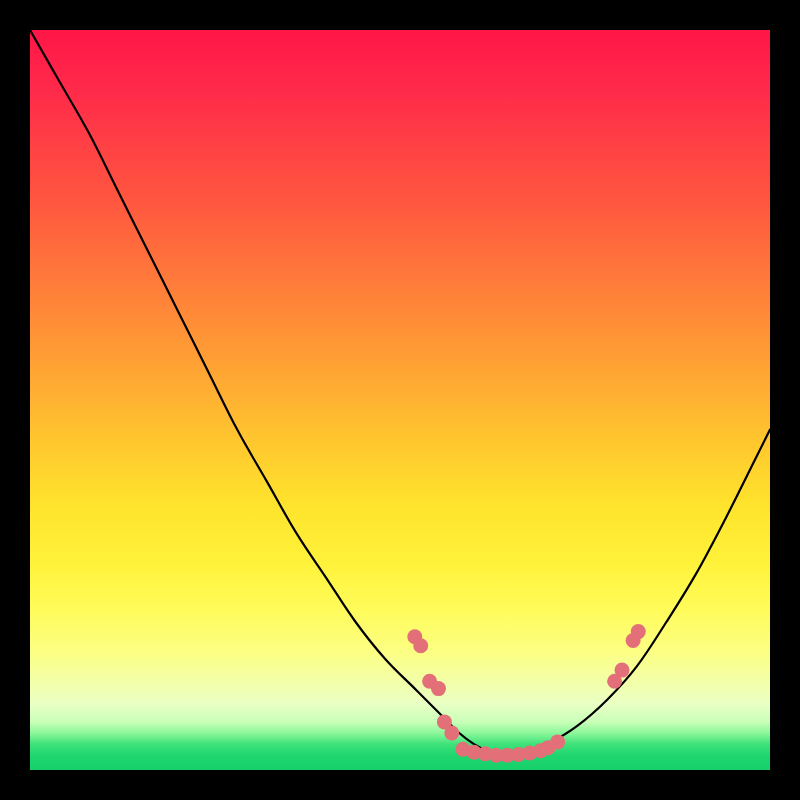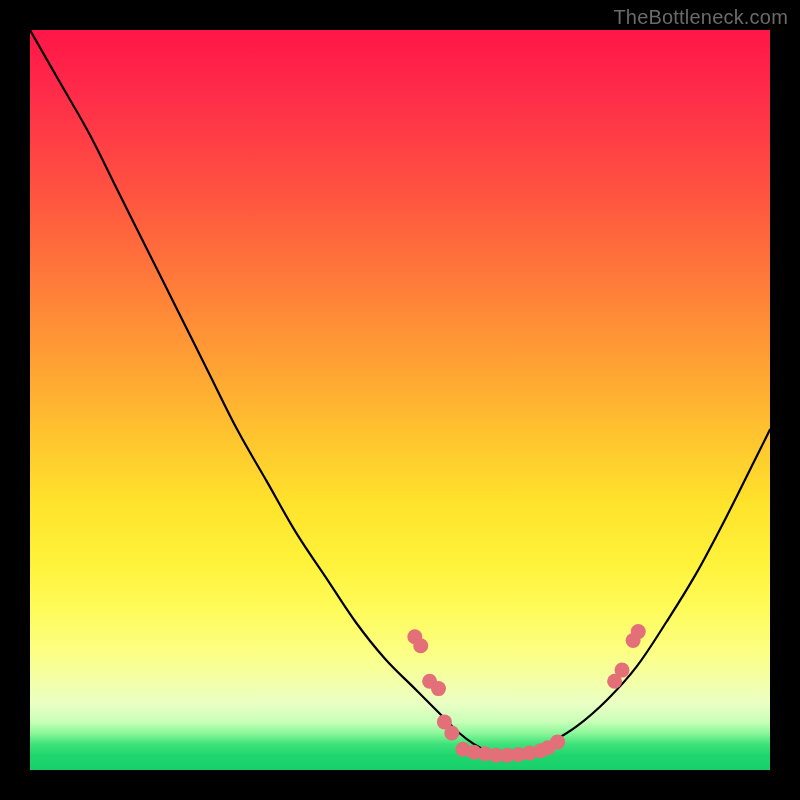--- a/index.html
+++ b/index.html
@@ -62,21 +62,20 @@
     color: #6a6a6a;
     font-size: 20px;
     letter-spacing: 0.2px;
     user-select: none;
   }
 </style>
 </head>
 <body>
 
 <div class="frame">
-  <div class="watermark">TheBottleneck.com</div>
   <div class="plot-area">
     <div class="gradient"></div>
     <svg class="curve-svg" viewBox="0 0 740 740" preserveAspectRatio="none">
       <path id="curve-path" fill="none" stroke-width="2.2" stroke-linecap="round" stroke-linejoin="round" d="M 0.00 0.00 C 5.33 9.32, 18.94 33.15, 29.60 51.80 C 40.26 70.45, 48.54 83.62, 59.20 103.60 C 69.86 123.58, 78.14 141.49, 88.80 162.80 C 99.46 184.11, 107.74 200.69, 118.40 222.00 C 129.06 243.31, 137.34 259.89, 148.00 281.20 C 158.66 302.51, 166.94 319.09, 177.60 340.40 C 188.26 361.71, 196.54 379.62, 207.20 399.60 C 217.86 419.58, 226.14 432.75, 236.80 451.40 C 247.46 470.05, 255.74 485.88, 266.40 503.20 C 277.06 520.52, 285.34 531.62, 296.00 547.60 C 306.66 563.58, 314.94 577.35, 325.60 592.00 C 336.26 606.65, 344.54 617.01, 355.20 629.00 C 365.86 640.99, 374.14 647.94, 384.80 658.60 C 395.46 669.26, 406.41 680.21, 414.40 688.20 C 422.39 696.19, 423.87 698.34, 429.20 703.00 C 434.53 707.66, 438.67 710.77, 444.00 714.10 C 449.33 717.43, 453.47 719.50, 458.80 721.50 C 464.13 723.50, 468.27 724.80, 473.60 725.20 C 478.93 725.60, 483.07 724.65, 488.40 723.72 C 493.73 722.79, 497.87 721.75, 503.20 720.02 C 508.53 718.29, 510.01 718.50, 518.00 714.10 C 525.99 709.70, 536.94 703.59, 547.60 695.60 C 558.26 687.61, 566.54 680.36, 577.20 669.70 C 587.86 659.04, 596.14 650.39, 606.80 636.40 C 617.46 622.41, 625.74 608.65, 636.40 592.00 C 647.06 575.35, 655.34 562.55, 666.00 543.90 C 676.66 525.25, 684.94 509.05, 695.60 488.40 C 706.26 467.75, 717.21 445.18, 725.20 429.20 C 733.19 413.22, 737.34 404.93, 740.00 399.60" stroke="#000000"></path>
       <g id="markers-group">
           <circle cx="384.80" cy="606.80" r="7.5" fill="#e36f78" stroke="#d85f69" stroke-width="0"></circle>
           <circle cx="390.72" cy="615.68" r="7.5" fill="#e36f78" stroke="#d85f69" stroke-width="0"></circle>
           <circle cx="399.60" cy="651.20" r="7.5" fill="#e36f78" stroke="#d85f69" stroke-width="0"></circle>
           <circle cx="408.48" cy="658.60" r="7.5" fill="#e36f78" stroke="#d85f69" stroke-width="0"></circle>
           <circle cx="414.40" cy="691.90" r="7.5" fill="#e36f78" stroke="#d85f69" stroke-width="0"></circle>

